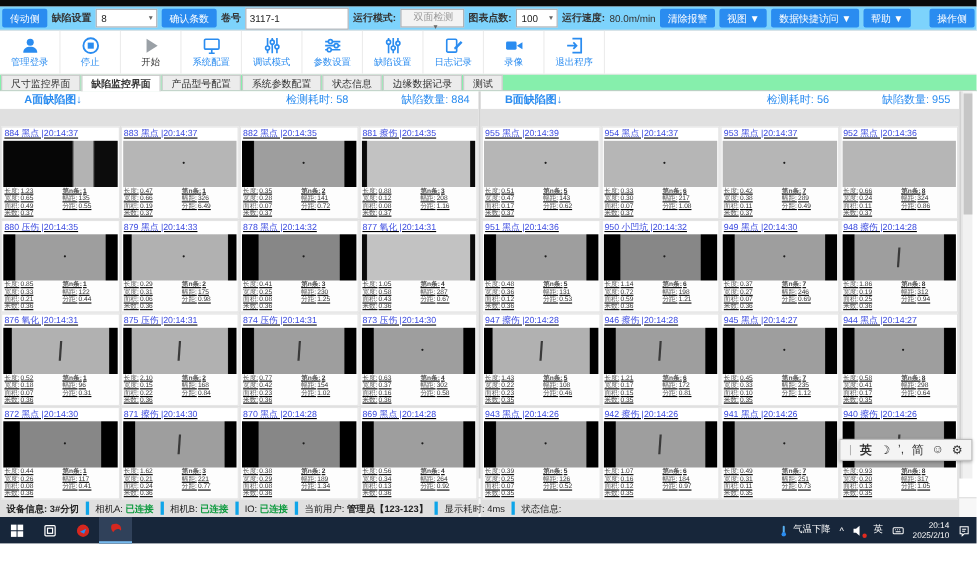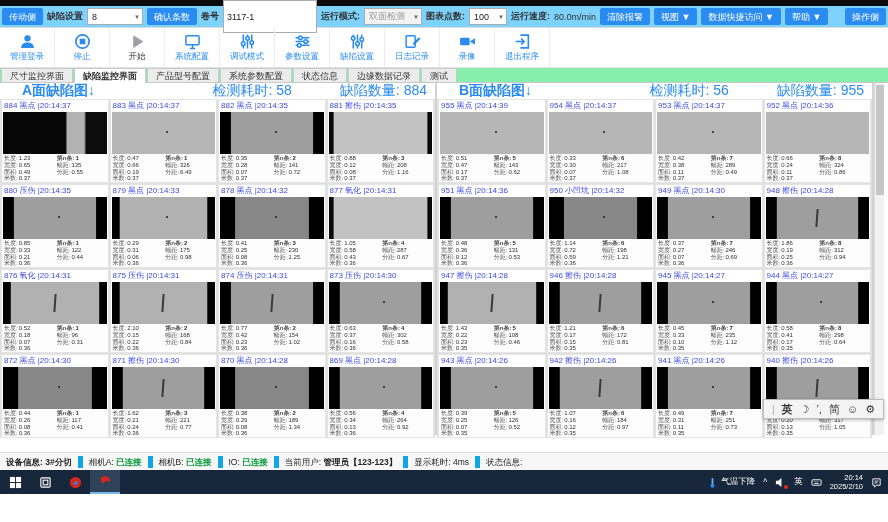--- a/index.html
+++ b/index.html
@@ -13,22 +13,22 @@
   .titlebar { height:13px; background:#fff; display:flex; align-items:center; padding:0 5px; font-size:8.5px; color:#222; }
   .titlebar .logo { width:10px; height:10px; margin-right:3px; }
   .win-ctrls { margin-left:auto; display:flex; gap:14px; color:#444; font-size:9px; padding-right:6px; }
   .win-ctrls span { cursor:default; line-height:13px; }
 
   
   .toolbar1 { height:22px; background:#7dd3fc; border-bottom:1px solid #dcdcdc; display:flex; align-items:center; gap:4px; padding:0 2px; font-size:9px; color:#333; white-space:nowrap; }
   .btn-blue { background:#2a8cf0; color:#fff; border:none; border-radius:2px; font-size:9px; padding:2px 7px; height:17px; line-height:12px; }
   .combo { display:inline-flex; align-items:center; justify-content:space-between; background:#fff; border:1px solid #a9adb3; height:17px; font-size:9px; padding:0 2px 0 4px; color:#222; }
   .combo .caret { font-size:6px; color:#666; margin-left:4px; }
-  .combo.disabled { background:#f3f3f3; color:#9a9a9a; }
-  .tb-input { border:1px solid #a9adb3; height:33px; font-size:9px; padding:0 3px; color:#222; background:#fff; font-family:inherit; }
+  .combo.disabled { background:#f3f3f3; color:#9a9a9a;flex-direction:column; }
+  .tb-input { border:1px solid #a9adb3; height:20px; font-size:9px; padding:0 3px; color:#222; background:#fff; font-family:inherit; }
   .lbl { font-size:9px; color:#333; }
   .lbl.bold { font-weight:bold; }
   .spacer { flex:1; }
 
   
   .toolbar2 { height:40px; background:#fff; border-bottom:1px solid #e3e3e3; display:flex; }
   .tbtn { width:55px; display:flex; flex-direction:column; align-items:center; justify-content:center; gap:1px; border-right:1px solid #ececec; color:#2a8cf0; cursor:pointer; }
   .tbtn .ticon { width:17px; height:17px; color:#2a8cf0; }
   .tbtn .ticon svg { width:100%; height:100%; }
   .tbtn .tlabel { font-size:8.5px; color:#2a8cf0; }
@@ -42,25 +42,25 @@
 
   
   .subtabs { height:15px; background:#fbfbfb; display:flex; align-items:flex-end; font-size:9px; border-bottom:1px solid #d9d9d9; padding-left:10px; }
   .subtab { width:72px; text-align:center; height:14px; line-height:13px; color:#333; cursor:pointer; background:#f1f1f1; border:1px solid #d5d5d5; border-bottom:none; margin-right:2px; }
   .subtab.active { background:#fff; font-weight:bold; height:15px; margin-bottom:-1px; }
 
   
   .panels { height:352px; display:flex; background:#fff; }
   .panel { width:437px; border-right:2px solid #d2d2d2; }
   .panel:last-of-type { border-right:1px solid #d2d2d2; }
-  .phead { height:16px; display:flex; align-items:center; font-size:14px; color:#2a8cf0; padding:0 8px 0 22px; }
+  .phead { height:16px; display:flex; align-items:center; font-size:10px; color:#2a8cf0; padding:0 8px 0 22px; }
   .ptitle { font-weight:bold; color:#2a8cf0; }
   .phead .mid { margin-left:auto; margin-right:48px; }
   .phead b { font-weight:normal; }
-  .grid { display:grid; grid-template-columns:repeat(4,1fr); grid-auto-rows:84px; gap:1px; background:#e0e0e0; padding:0 1px; }
+  .grid { display:grid; grid-template-columns:repeat(4,1fr); grid-auto-rows:84px; gap:1px; background:#e0e0e0; padding:16px 1px;text-decoration:underline; }
   .cell { background:#fff; border:1px solid #e4e4e4; display:flex; flex-direction:column; overflow:hidden; cursor:pointer; }
   .cell-h { height:12px; font-size:8px; color:#3c4be0; padding:0 2px; white-space:nowrap; overflow:hidden; line-height:12px; }
   .cell-img { height:44px; margin:0 1px; position:relative; background:#9f9f9f; }
   .cell-st { flex:1; display:flex; font-size:6px; line-height:1.12; color:#333; padding:1px 2px 0; background:#fdfdfd; }
   .cell-st .c1 { width:52%; }
   .cell-st .c2 { width:48%; }
   .cell-st i { font-style:normal; color:#555; margin-right:1px; }
   .cell-st .b { font-weight:bold; }
   
   .v0 { background:linear-gradient(90deg,#060606 0,#060606 60%,#b3b3b3 62%,#b3b3b3 78%,#0c0c0c 80%); }
@@ -77,21 +77,21 @@
   .gap-row { height:17px; background:#fff; }
 
   
   .ime { position:absolute; top:399px; right:4px; height:20px; background:#f4f4f4; border:1px solid #bdbdbd; box-shadow:0 1px 3px rgba(0,0,0,.3); display:flex; align-items:center; gap:7px; padding:0 8px; font-size:11px; color:#333; z-index:5; }
   .ime .handle { color:#aaa; font-size:10px; }
   .ime span { cursor:pointer; }
   .ime .zh { font-weight:bold; }
 
   
   .statusbar { height:18px; background:#f7f7f7; border-top:1px solid #ddd; display:flex; align-items:center; font-size:8.5px; color:#222; padding:0 4px; white-space:nowrap; }
-  .seg { padding:0 6px; border-right:5px solid #0ea5e9; height:12px; line-height:12px; }
+  .seg { padding:0 6px; border-right:3px solid #0ea5e9; height:12px; line-height:12px; }
   .seg:first-child { padding-left:2px; }
   .seg b { font-weight:bold; }
   .ok { color:#0a9a3c; font-weight:bold; }
 
   
   .taskbar { height:24px; background:#17263a; display:flex; align-items:stretch; color:#fff; }
   .tk-btn { width:30px; display:flex; align-items:center; justify-content:center; cursor:pointer; }
   .tk-btn svg { width:13px; height:13px; }
   .tk-btn.active { background:#30415a; border-bottom:2px solid #76b9ed; }
   .tray { margin-left:auto; display:flex; align-items:center; gap:8px; padding-right:6px; font-size:8.5px; }

